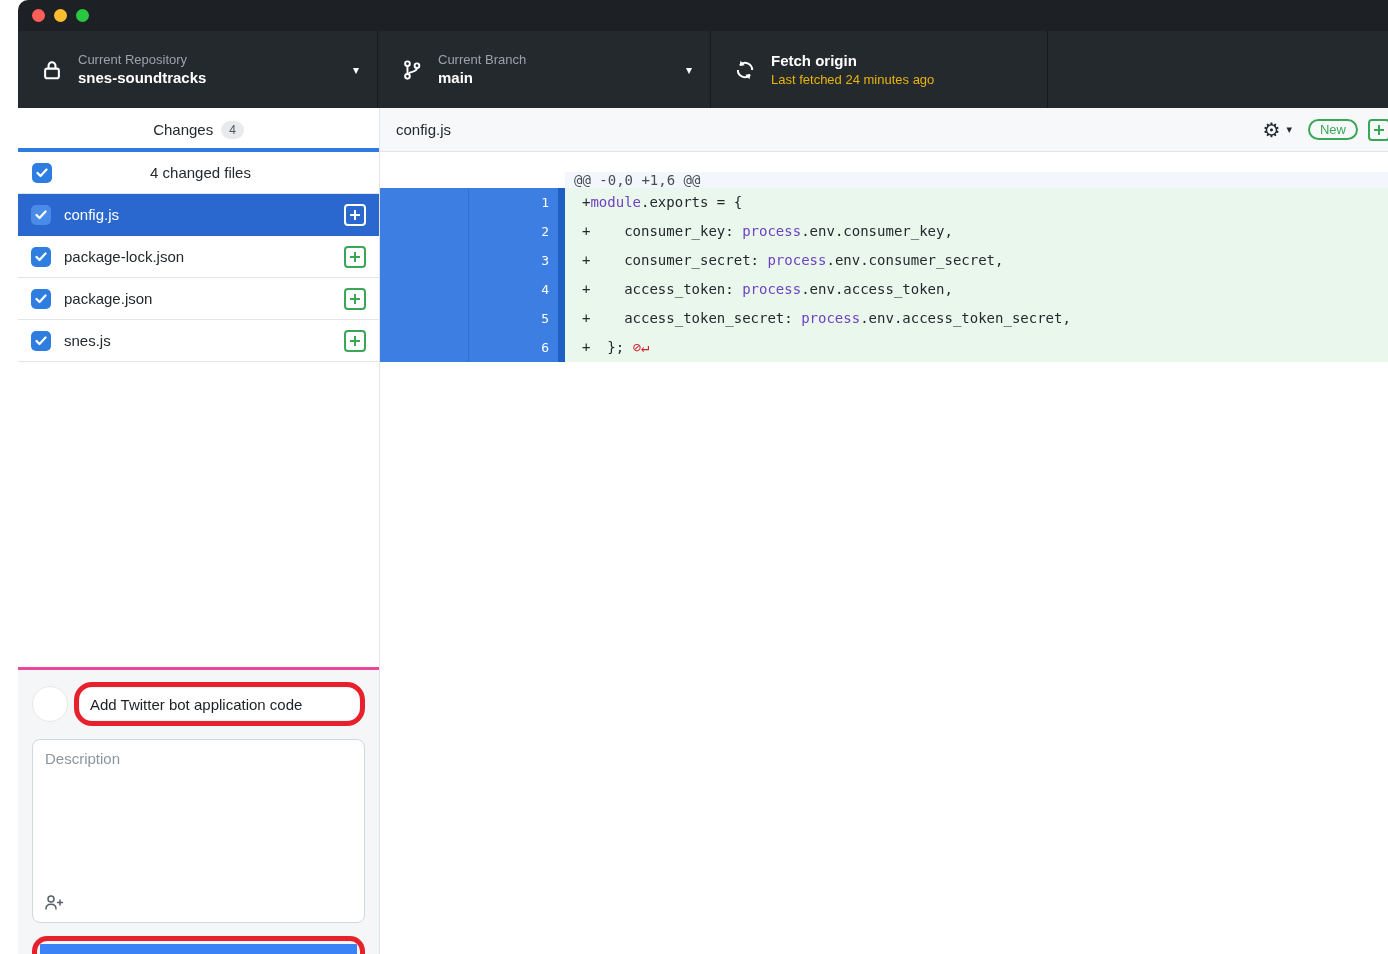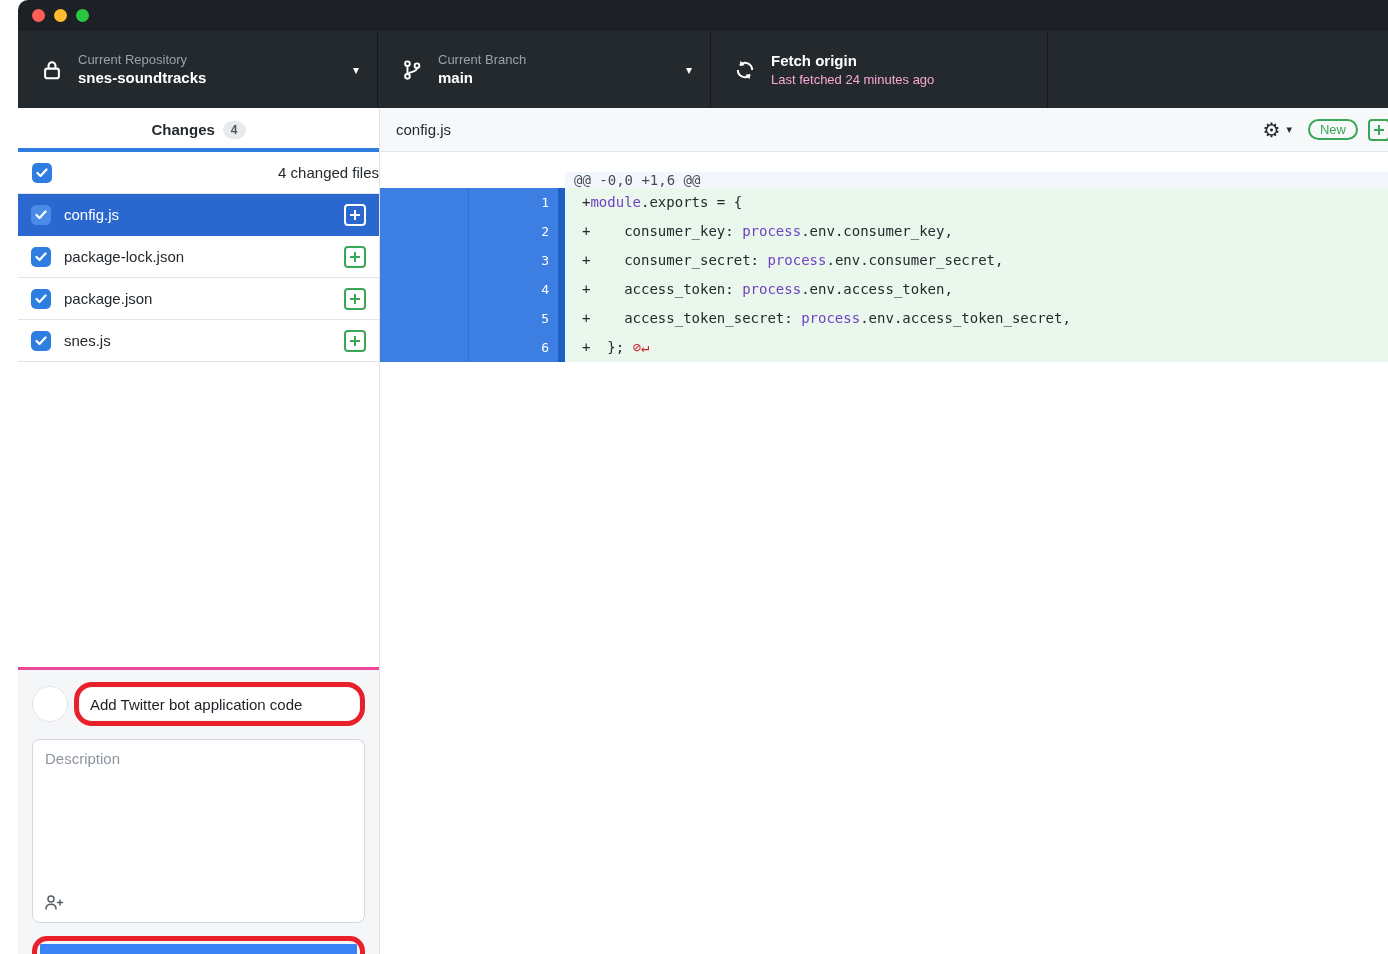--- a/index.html
+++ b/index.html
@@ -18,36 +18,36 @@
   
   .toolbar { height:77px; background:#24292e; flex:0 0 auto; display:flex; }
   .tb-section { display:flex; align-items:center; padding:0 18px 0 22px; border-right:1px solid #15181c; cursor:default; }
   .tb-section.repo { width:360px; }
   .tb-section.branch { width:333px; }
   .tb-section.fetch { width:337px; }
   .tb-icon { width:24px; display:flex; justify-content:center; flex:0 0 auto; }
   .tb-text { margin-left:14px; line-height:1.35; min-width:0; }
   .tb-label { font-size:13px; color:#9aa2aa; }
   .tb-value { font-size:15px; font-weight:700; color:#ffffff; white-space:nowrap; }
-  .tb-sub { font-size:13px; color:#f9a8d4; white-space:nowrap; }
+  .tb-sub { font-size:13px; color:#eab308; white-space:nowrap; }
   .tb-caret { margin-left:auto; color:#ffffff; font-size:12px; }
 
   
   .main { flex:1; display:flex; min-height:0; }
 
   
   .sidebar { width:362px; flex:0 0 auto; border-right:1px solid #e1e4e8; display:flex; flex-direction:column; background:#fff; }
-  .tabs { height:44px; display:flex; border-bottom:1px solid #e1e4e8; flex:0 0 auto;font-weight:bold; }
+  .tabs { height:44px; display:flex; border-bottom:1px solid #e1e4e8; flex:0 0 auto; }
   .tab { flex:1; display:flex; align-items:center; justify-content:center; font-size:15px; color:#24292e; position:relative; cursor:pointer; }
   .tab + .tab { border-left:1px solid #e1e4e8; }
   .tab.active::after { content:""; position:absolute; left:0; right:0; bottom:-1px; height:4px; background:#2f7ce0; }
   .tab-badge { margin-left:8px; background:#e9eaee; color:#4d555e; border-radius:10px; font-size:12px; padding:2px 8px; }
 
   .files-header { height:42px; flex:0 0 auto; display:flex; align-items:center; padding:0 14px; border-bottom:1px solid #e1e4e8; position:relative; }
-  .files-header-label { position:absolute; left:4px; right:0; text-align:right; font-size:15px; color:#24292e; }
+  .files-header-label { position:absolute; left:4px; right:0; text-align:center; font-size:15px; color:#24292e; }
   .checkbox { width:20px; height:20px; border-radius:5px; background:#2e7de0; display:flex; align-items:center; justify-content:center; flex:0 0 auto; cursor:pointer; position:relative; z-index:1; }
   .file-row { height:42px; flex:0 0 auto; display:flex; align-items:center; gap:13px; padding:0 13px; border-bottom:1px solid #e1e4e8; font-size:15px; color:#24292e; cursor:pointer; }
   .file-row.selected { background:#2a67cf; color:#ffffff; border-bottom-color:#2a67cf; }
   .file-row.selected .checkbox { background:#4a8be8; }
   .plusbox { margin-left:auto; width:22px; height:22px; border:2px solid #3aa757; border-radius:4px; display:flex; align-items:center; justify-content:center; flex:0 0 auto; cursor:pointer; }
   .file-row.selected .plusbox { border-color:#ffffff; }
   .plusbox svg line { stroke:#3aa757; }
   .file-row.selected .plusbox svg line { stroke:#ffffff; }
 
   .sidebar-empty { flex:1; background:#ffffff; }

